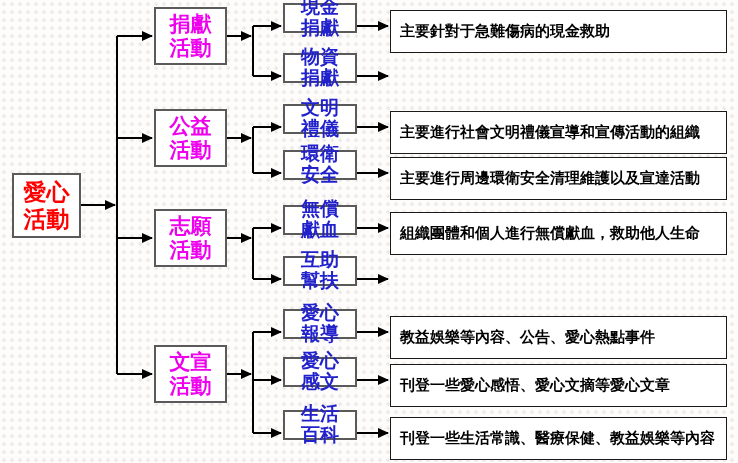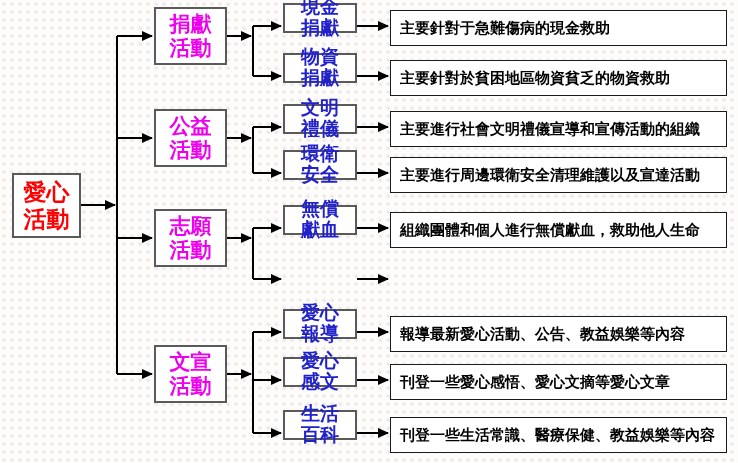--- a/index.html
+++ b/index.html
@@ -29,21 +29,21 @@
   .node{
     position:absolute;z-index:1;background:var(--node-fill);
     border:2px solid var(--node-border);
     display:flex;flex-direction:column;align-items:center;justify-content:center;
     font-weight:bold;line-height:1.15;text-align:center;box-sizing:border-box;
   }
   .root{left:12px;top:173px;width:69px;height:65px;color:var(--root-text);font-size:23px;}
   .cat{left:154px;width:73px;height:58px;color:var(--category-text);font-size:21px;}
   .item{left:283px;width:74px;height:30px;color:var(--item-text);font-size:19px;line-height:1.1;}
   .desc{
-    position:absolute;z-index:1;left:390px;width:337px;height:36px;
+    position:absolute;z-index:1;left:390px;width:337px;height:43px;
     background:var(--node-fill);border:1.5px solid var(--description-border);
     display:flex;align-items:center;box-sizing:border-box;
     padding-left:9px;font-weight:bold;font-size:15px;color:var(--description-text);
     white-space:nowrap;overflow:hidden;
   }
 </style>
 </head>
 <body>
 
 <div class="canvas">
@@ -129,50 +129,51 @@
     <span>禮儀</span>
   </div>
   <div class="node item" style="top:150px">
     <span>環衛</span>
     <span>安全</span>
   </div>
   <div class="node item" style="top:205px">
     <span>無償</span>
     <span>獻血</span>
   </div>
+  <div class="node item" style="top:256px">
+    <span>互助</span>
+    <span>幫扶</span>
+  </div>
   <div class="node item" style="top:309px">
     <span>愛心</span>
     <span>報導</span>
   </div>
   <div class="node item" style="top:357px">
     <span>愛心</span>
     <span>感文</span>
   </div>
   <div class="node item" style="top:410px">
     <span>生活</span>
     <span>百科</span>
   </div>
 
   <div class="desc" style="top:10px">
     <span>主要針對于急難傷病的現金救助</span>
   </div>
-  <div class="desc" style="top:60px">
-    <span>主要針對於貧困地區物資貧乏的物資救助</span>
-  </div>
   <div class="desc" style="top:111px">
     <span>主要進行社會文明禮儀宣導和宣傳活動的組織</span>
   </div>
   <div class="desc" style="top:157px">
     <span>主要進行周邊環衛安全清理維護以及宣達活動</span>
   </div>
   <div class="desc" style="top:212px">
     <span>組織團體和個人進行無償獻血，救助他人生命</span>
   </div>
   <div class="desc" style="top:316px">
-    <span>報導最新愛心活動、公告、教益娛樂等內容</span>
+    <span>教益娛樂等內容、公告、愛心熱點事件</span>
   </div>
   <div class="desc" style="top:364px">
     <span>刊登一些愛心感悟、愛心文摘等愛心文章</span>
   </div>
   <div class="desc" style="top:417px">
     <span>刊登一些生活常識、醫療保健、教益娛樂等內容</span>
   </div>
 
 </div>
 

